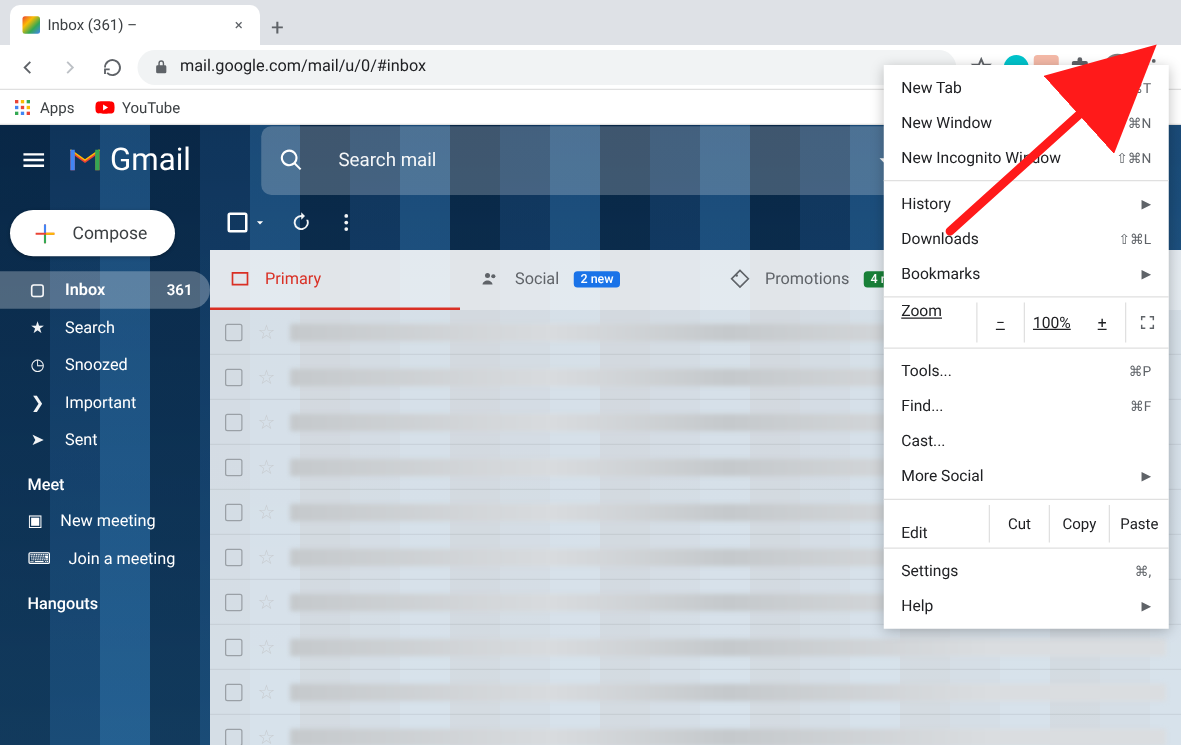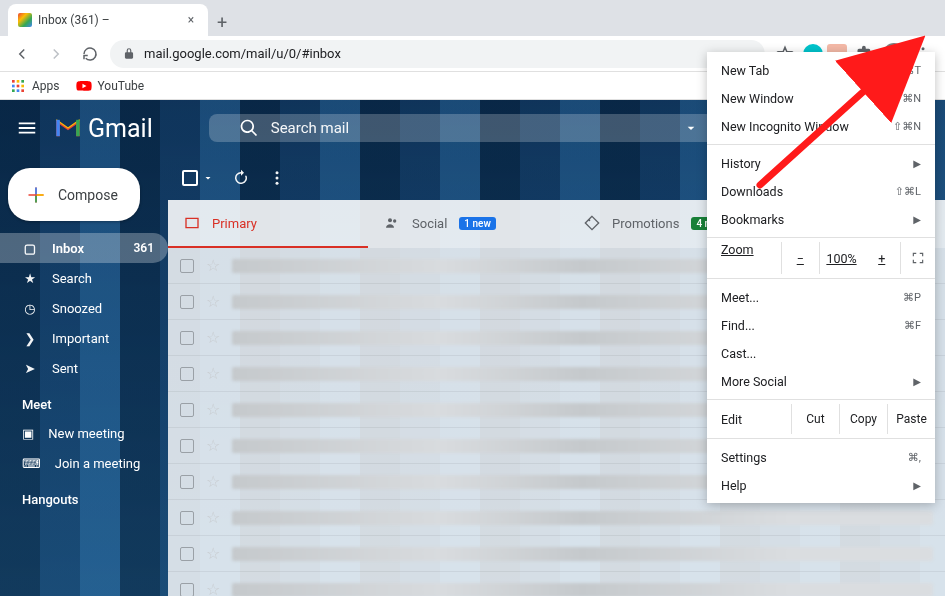--- a/index.html
+++ b/index.html
@@ -28,27 +28,27 @@
 
 .app { position:absolute; top:100px; left:0; right:0; bottom:0; background:linear-gradient(180deg,#0a3d62 0%,#1e6091 30%,#2d7bb5 60%,#4ea5d9 100%); }
 .app::before { content:""; position:absolute; inset:0; background:
   repeating-linear-gradient(90deg, rgba(10,40,70,0.6) 0 40px, rgba(30,80,130,0.4) 40px 80px, rgba(50,120,180,0.5) 80px 120px),
   linear-gradient(180deg,#072140 0%,#0f3a5f 100%);
   opacity:0.9; }
 .gm-header { position:relative; height:56px; display:flex; align-items:center; padding:0 16px; gap:16px; z-index:2; }
 .hamburger { color:#fff; cursor:pointer; }
 .logo { display:flex; align-items:center; gap:6px; color:#fff; font-size:25px; }
 .logo-m { width:28px; height:22px; }
-.search { flex:0 0 520px; height:28px; background:rgba(255,255,255,0.22); border-radius:8px; display:flex; align-items:center; padding:0 30px; color:#fff; gap:12px; margin-left:40px; }
+.search { flex:0 0 520px; height:55px; background:rgba(255,255,255,0.22); border-radius:8px; display:flex; align-items:center; padding:0 14px; color:#fff; gap:28px; margin-left:40px; }
 .search input { background:transparent; border:none; outline:none; color:#fff; font-size:15px; flex:1; }
 .search input::placeholder { color:#fff; opacity:0.95; }
 .caret { margin-left:auto; }
 
 .sidebar { position:absolute; top:56px; left:0; width:168px; bottom:0; z-index:2; padding-top:6px; }
-.compose { background:#fff; height:53px; border-radius:22px; display:flex; align-items:center; padding:0 18px; gap:12px; margin:6px 0 12px 8px; width:132px; box-shadow:0 1px 3px rgba(0,0,0,0.3); font-size:14px; color:#3c4043; cursor:pointer; }
+.compose { background:#fff; height:37px; border-radius:22px; display:flex; align-items:center; padding:0 18px; gap:12px; margin:6px 0 12px 8px; width:132px; box-shadow:0 1px 3px rgba(0,0,0,0.3); font-size:14px; color:#3c4043; cursor:pointer; }
 .compose-plus { width:20px; height:20px; }
 .folders { list-style:none; }
 .folders li { height:30px; display:flex; align-items:center; padding:0 14px 0 22px; color:#fff; font-size:13px; gap:14px; cursor:pointer; border-radius:0 15px 15px 0; }
 .folders li.active { background:rgba(255,255,255,0.28); font-weight:600; }
 .folders li .count { margin-left:auto; font-size:12px; }
 .folders li .fi { width:16px; text-align:center; opacity:0.95; }
 .section-h { color:#fff; font-size:13px; font-weight:500; padding:14px 0 6px 22px; }
 .meet-item, .hang-item { height:30px; display:flex; align-items:center; padding:0 14px 0 22px; color:#fff; font-size:13px; gap:14px; cursor:pointer; }
 
 .main { position:absolute; top:56px; left:168px; right:0; bottom:0; z-index:2; }
@@ -71,21 +71,21 @@
 .menu .mi { height:28px; display:flex; align-items:center; padding:0 14px; cursor:pointer; justify-content:space-between; }
 .menu .mi .sc { color:#5f6368; font-size:11px; }
 .menu .mi .chev { color:#5f6368; font-size:10px; }
 .menu hr { border:none; border-top:1px solid #e0e0e0; margin:4px 0; }
 .menu .zoomrow { height:32px; display:flex; align-items:flex-start; padding:0 0 0 14px;text-decoration:underline; }
 .menu .zoomrow .zl { flex:1; }
 .menu .zoomrow .zc { width:120px; display:flex; align-items:center; border-left:1px solid #e0e0e0; height:100%; }
 .menu .zoomrow .zbtn { flex:1; text-align:center; cursor:pointer; height:100%; display:flex; align-items:center; justify-content:center; border-right:1px solid #e0e0e0; }
 .menu .zoomrow .zval { flex:1.2; text-align:center; }
 .menu .zoomrow .fs { width:34px; display:flex; align-items:center; justify-content:center; cursor:pointer; height:100%; }
-.menu .editrow { height:30px; display:flex; align-items:center; padding:0 0 0 14px;gap:16px; }
+.menu .editrow { height:30px; display:flex; align-items:flex-end; padding:0 0 0 14px;gap:16px; }
 .menu .editrow .el { flex:1; }
 .menu .editrow .ebtns { display:flex; height:100%; }
 .menu .editrow .ebtn { width:48px; border-left:1px solid #e0e0e0; display:flex; align-items:center; justify-content:center; cursor:pointer; font-size:12px; }
 
 
 .arrow { position:absolute; z-index:60; pointer-events:none; }
 </style>
 </head>
 <body>
 
@@ -262,21 +262,21 @@
           </svg>
         <span>Primary</span>
       </div>
       <div class="cat-tab">
         <svg width="16" height="16" viewBox="0 0 24 24" fill="#5f6368">
             <circle cx="9" cy="8" r="3"></circle>
             <circle cx="16" cy="9" r="2.5"></circle>
             <path d="M3 19c0-3 3-5 6-5s6 2 6 5"></path>
           </svg>
         <span>Social</span>
-        <span class="badge">1 new</span>
+        <span class="badge">2 new</span>
       </div>
       <div class="cat-tab">
         <svg width="16" height="16" viewBox="0 0 24 24" fill="#5f6368">
             <path d="M12 2L2 12l10 10 10-10z" fill="none" stroke="#5f6368" stroke-width="2"></path>
             <circle cx="8" cy="8" r="1.5"></circle>
           </svg>
         <span>Promotions</span>
         <span class="badge green">4 new</span>
       </div>
     </div>
@@ -371,21 +371,21 @@
       <span class="zbtn">+</span>
     </div>
     <span class="fs">
         <svg width="14" height="14" viewBox="0 0 24 24" fill="none" stroke="#5f6368" stroke-width="2">
           <path d="M4 9V4h5M20 9V4h-5M4 15v5h5M20 15v5h-5"></path>
         </svg>
       </span>
   </div>
   <hr>
   <div class="mi">
-      <span>Meet...</span>
+      <span>Tools...</span>
       <span class="sc">⌘P</span>
     </div>
   <div class="mi">
       <span>Find...</span>
       <span class="sc">⌘F</span>
     </div>
   <div class="mi">
       <span>Cast...</span>
     </div>
   <div class="mi">

